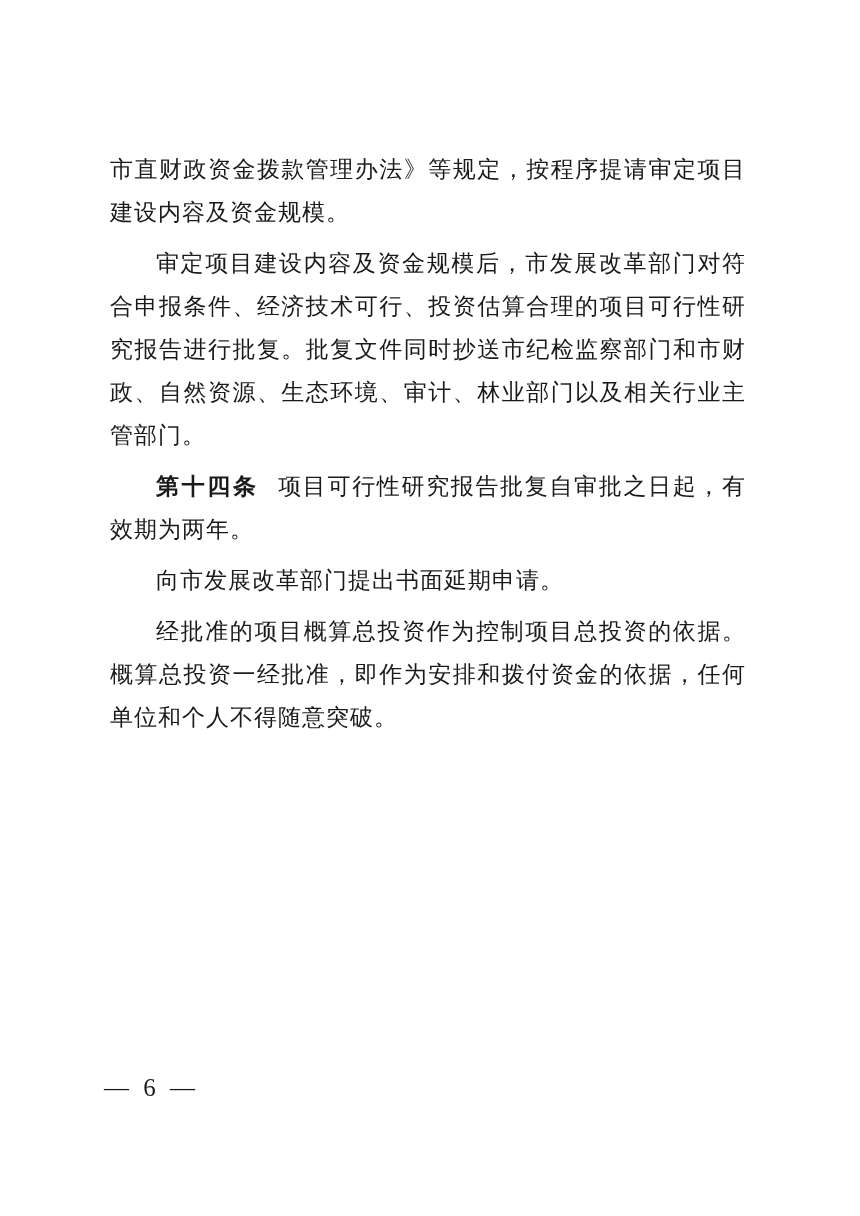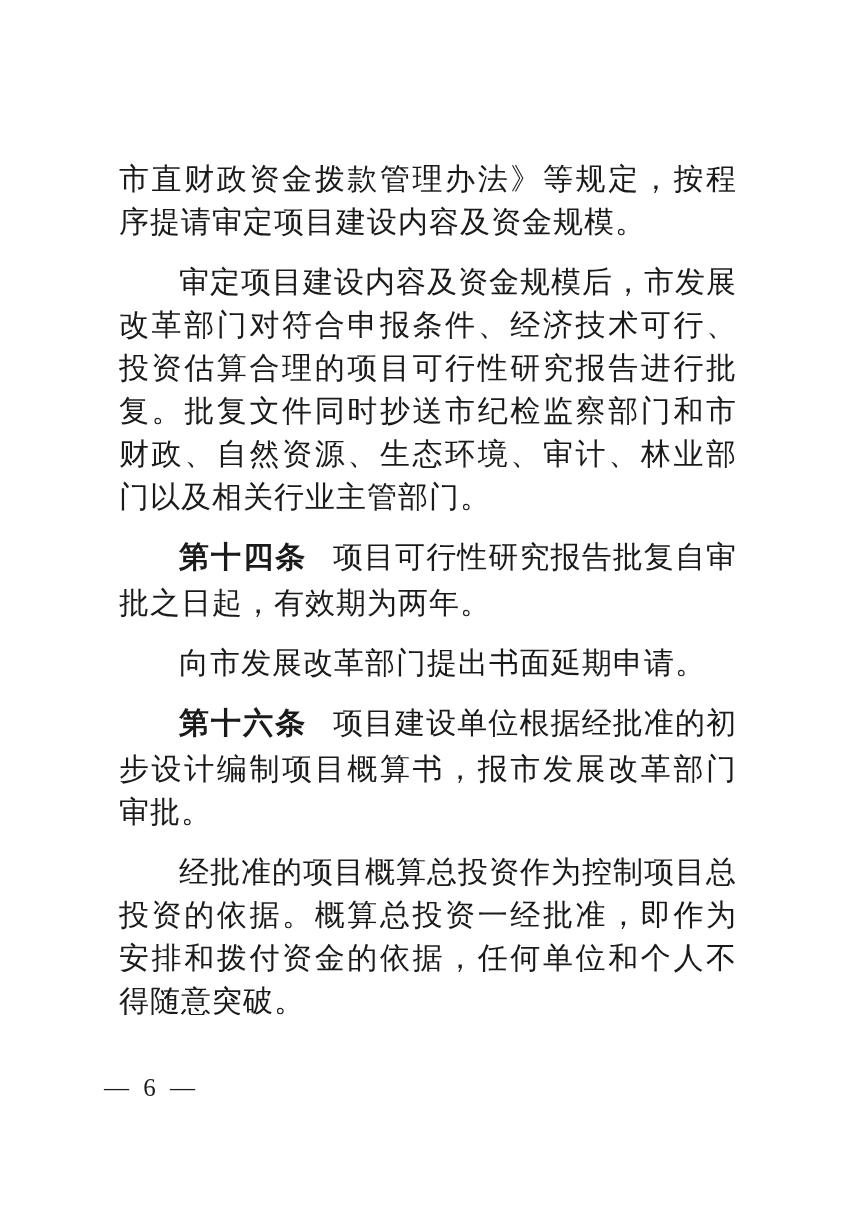--- a/index.html
+++ b/index.html
@@ -17,32 +17,32 @@
     font-family: "Liberation Serif", "DejaVu Serif", serif;
     color: #1a1a1a;
   }
   .text-block {
     position: absolute;
     left: 102px;
     top: 140px;
     width: 652px;
   }
   .para {
-    margin: 17px;
-    font-size: 30px;
+    margin: 8px;
+    font-size: 23px;
     line-height: 43px;
     letter-spacing: 1px;
     text-align: justify;
     text-justify: inter-character;
     color: #1a1a1a;
   }
   .p-indent { text-indent: 2em; }
   .p-flush  { text-indent: 0; }
   .term {
-    font-family: Liberation Mono, monospace;
+    font-family: Liberation Serif, serif;
     font-weight: 700;
     letter-spacing: 2px;
   }
   .term:empty { display: none; }
   .term:not(:empty) { margin-right: 0.85em; }
   .page-footer {
     position: absolute;
     left: 104px;
     top: 1074px;
     font-size: 25px;
@@ -69,23 +69,20 @@
     <p class="para p-indent">
       <span class="term">第十四条</span><span>项目可行性研究报告批复自审批之日起，有效期为两年。</span>
     </p>
 
 
     <p class="para p-indent">
       <span>向市发展改革部门提出书面延期申请。</span>
     </p>
 
 
-    <p class="para p-indent">
-      <span class="term">第十六条</span><span>项目建设单位根据经批准的初步设计编制项目概算书，报市发展改革部门审批。</span>
-    </p>
 
     <p class="para p-indent">
       <span>经批准的项目概算总投资作为控制项目总投资的依据。概算总投资一经批准，即作为安排和拨付资金的依据，任何单位和个人不得随意突破。</span>
     </p>
 
   </div>
 
   <div class="page-footer">— 6 —</div>
 
 </div>

